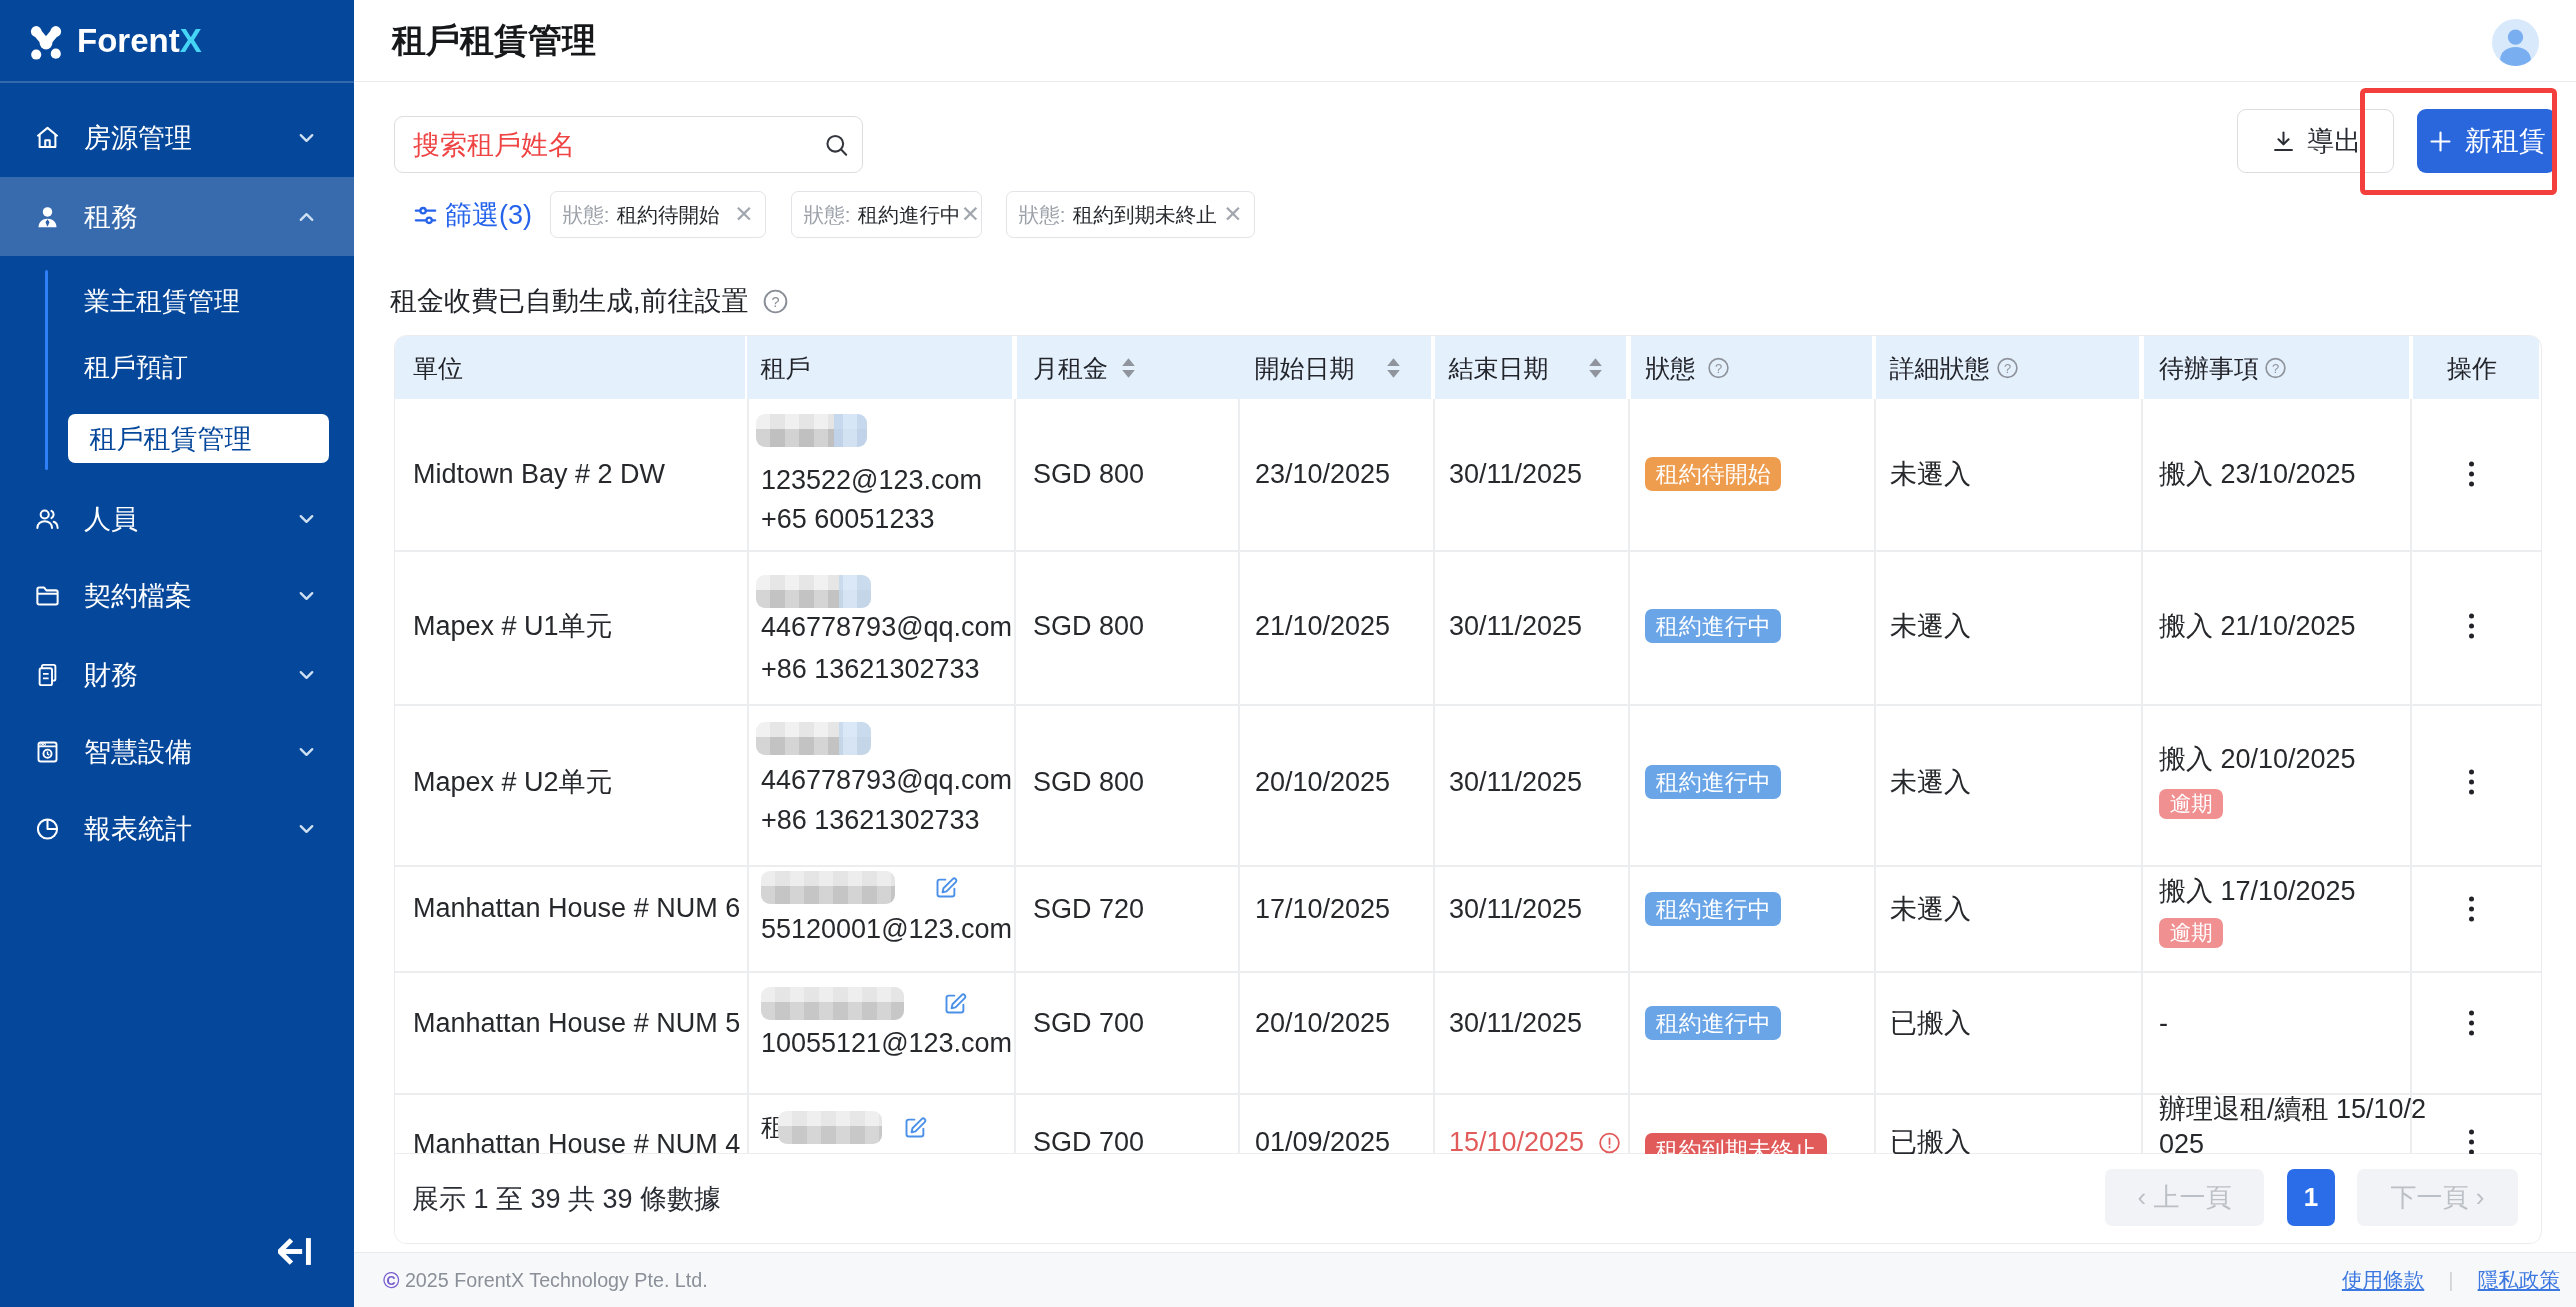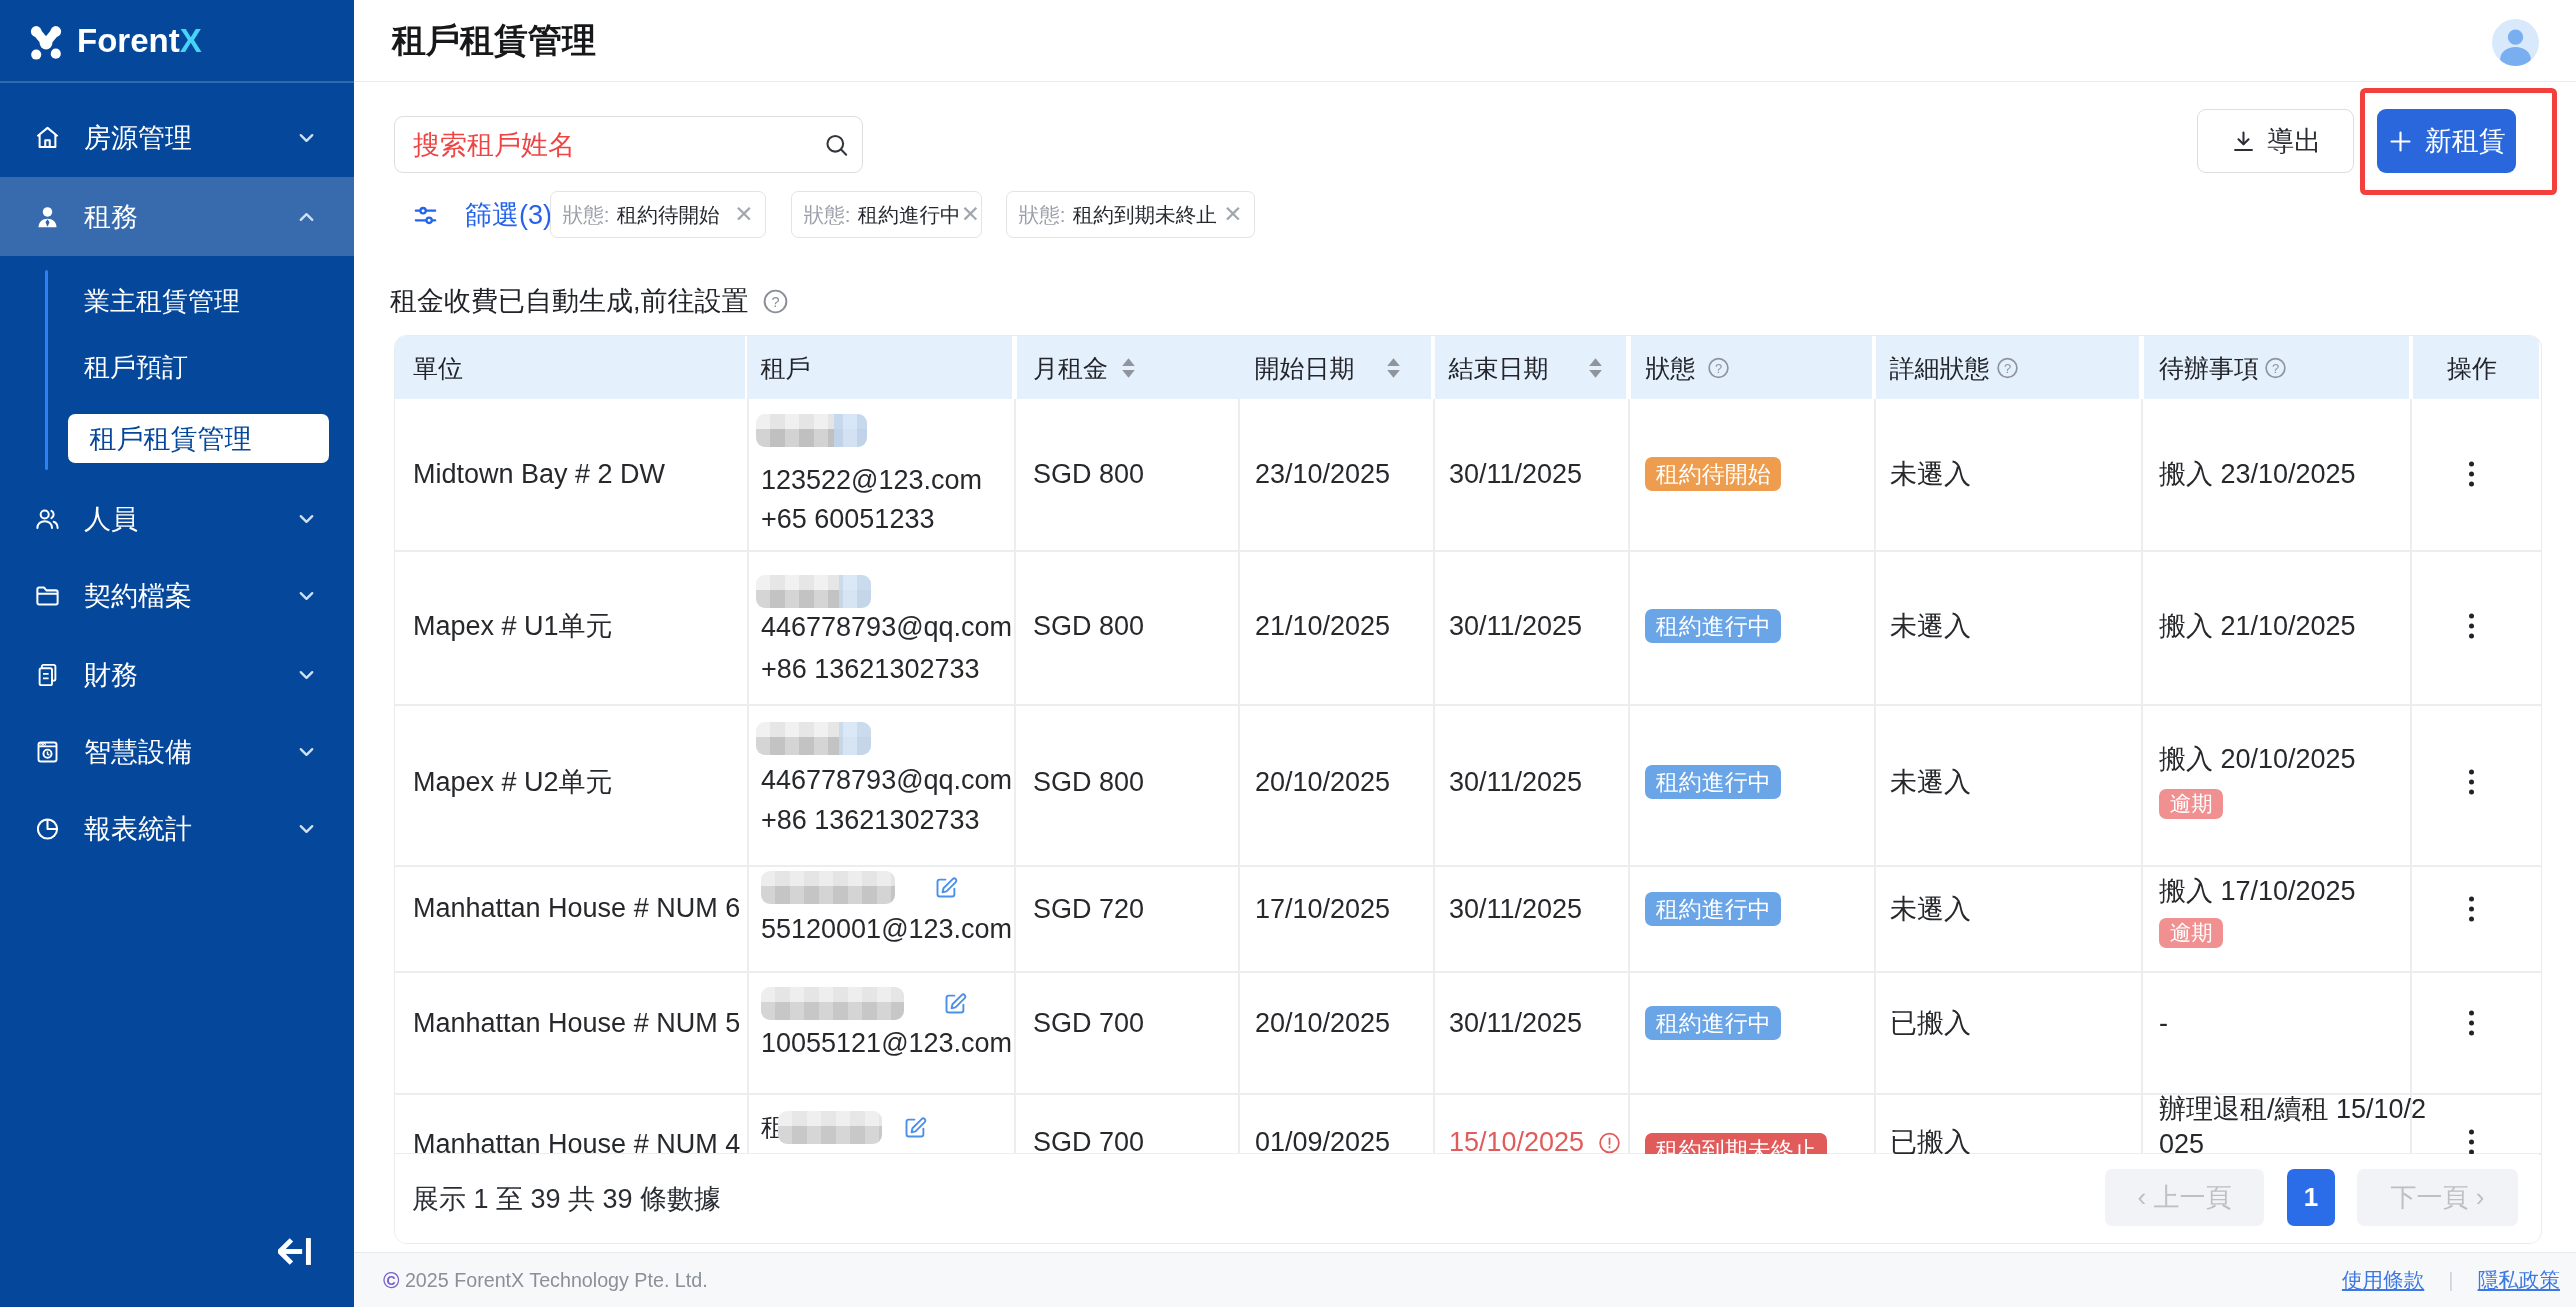--- a/index.html
+++ b/index.html
@@ -21,26 +21,26 @@
 .active-tab { position:absolute; left:68px; top:414px; width:261px; height:49px; background:#fff; border-radius:7.2px; }
 .active-tab span { position:absolute; left:21.5px; top:50%; transform:translateY(-50%); color:#05479A; font-size:27px; white-space:nowrap;}
 
 #hd { position:absolute; left:354px; top:0; width:2222px; height:82px; background:#fff; border-bottom:1.8px solid #E9EAEC;}
 #hd h1 { position:absolute; left:38px; top:50%; transform:translateY(-50%); font-size:34px; color:#17181A;}
 #avatar { position:absolute; left:2492px; top:19px; width:47px; height:47px; border-radius:50%; background:#D8E9FC; overflow:hidden;}
 
 #search { position:absolute; left:394px; top:116px; width:469px; height:57px; border:1.8px solid #DBDDE1; border-radius:9px; }
 #search span { position:absolute; left:18px; top:50%; transform:translateY(-50%); color:#ef4444; font-size:27px;}
 #search svg { position:absolute; right:10.7px; top:50%; transform:translateY(-50%);}
-.btn { position:absolute; display:flex; align-items:center; justify-content:center; gap:10.7px; border-radius:9px; font-size:27px;}
+.btn { position:absolute; display:flex; align-items:center; justify-content:center; gap:10.7px; border-radius:9px; font-size:27px;margin-left:40px;}
 #btn-exp { left:2197px; top:109px; width:157px; height:64px; border:1.8px solid #DBDDE1; color:#2A2D33;}
 #btn-new { left:2377px; top:109px; width:139px; height:64px; background:#2A67DC; color:#fff;}
 #redbox { position:absolute; left:2360px; top:88px; width:197px; height:107px; border:5.4px solid #F4403C; border-radius:5.4px;}
 
-#filterlab { position:absolute; left:411px; top:215px; transform:translateY(-50%); color:#2563EB; font-size:27px; display:flex; align-items:center; gap:25px;}
+#filterlab { position:absolute; left:411px; top:215px; transform:translateY(-50%); color:#2563EB; font-size:27px; display:flex; align-items:center; gap:5px;}
 .chip { position:absolute; top:191px; height:47px; border:1.8px solid #E2E3E7; border-radius:7.2px; display:flex; align-items:center; font-size:20.6px; padding:0 11.6px; white-space:nowrap; overflow:hidden; background:#fff;}
 .chip .lab { color:#9CA1A9; }
 .chip .val { color:#26282E; margin-left:7.2px;}
 .chip .x { color:#A2A7AF; margin-left:auto; font-size:23px;}
 #notice { position:absolute; left:390px; top:301px; transform:translateY(-50%); font-size:27px; color:#212329; display:flex; align-items:center; gap:12.5px;}
 
 #card { position:absolute; left:394px; top:335px; width:2148px; height:909px; border:1.8px solid #EAEBEF; border-radius:12.5px; background:#fff; overflow:hidden;}
 .th { position:absolute; top:0; height:63px; background:#E4F0FC; }
 .th span { position:absolute; left:19.7px; top:50%; transform:translateY(-50%); font-size:25px; color:#23252B;text-align:center;}
 .th svg.sort, .th svg.qm { position:absolute; top:50%; transform:translateY(-50%); }

